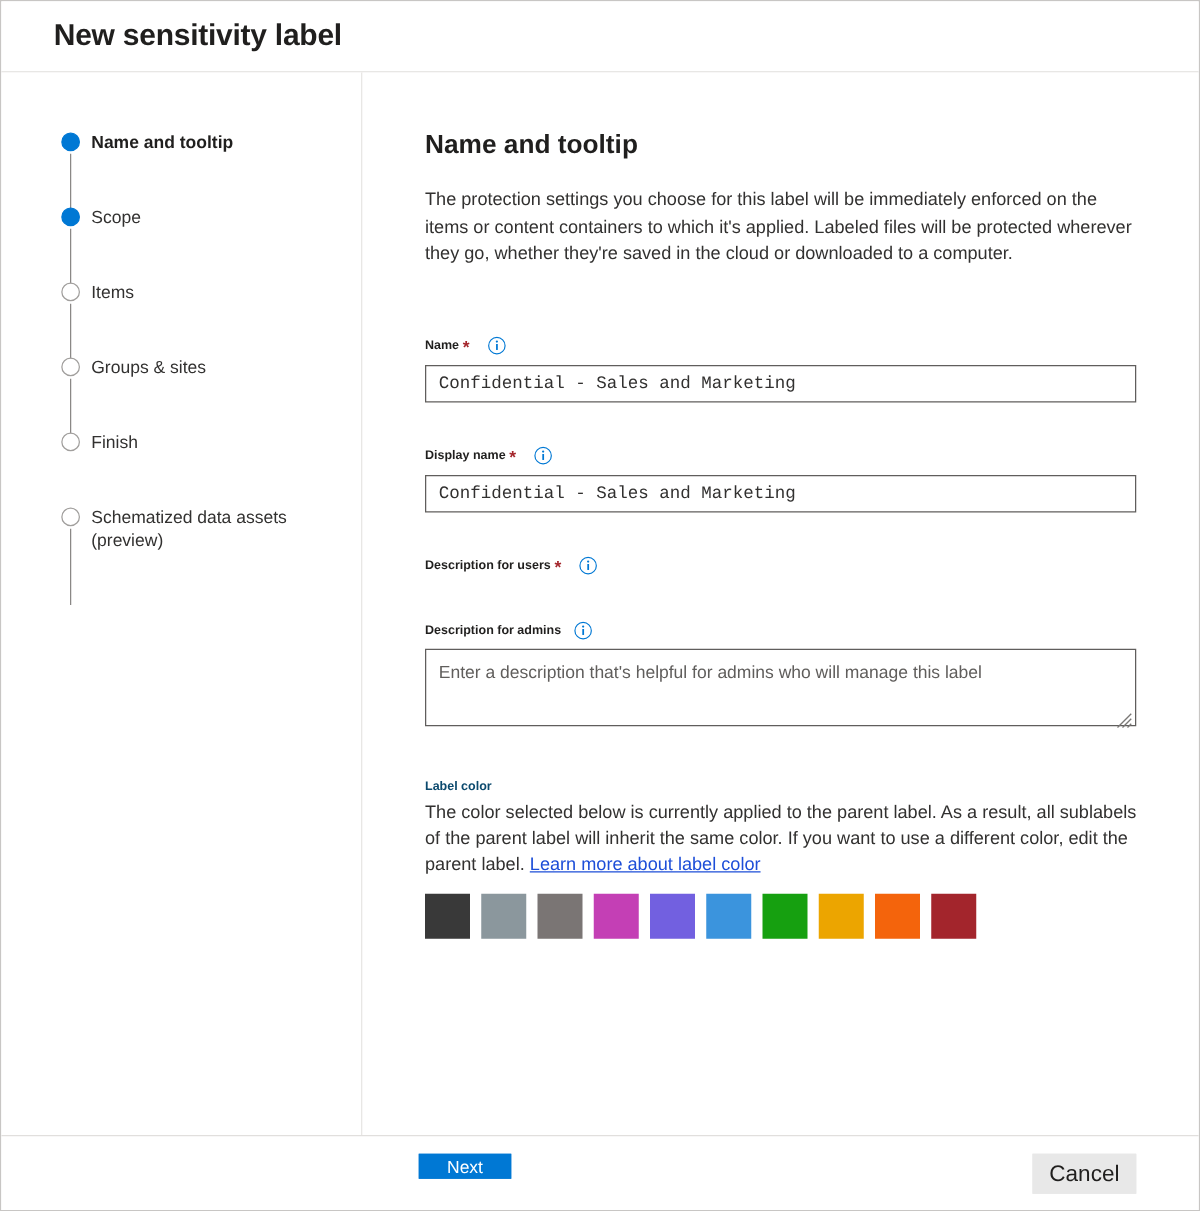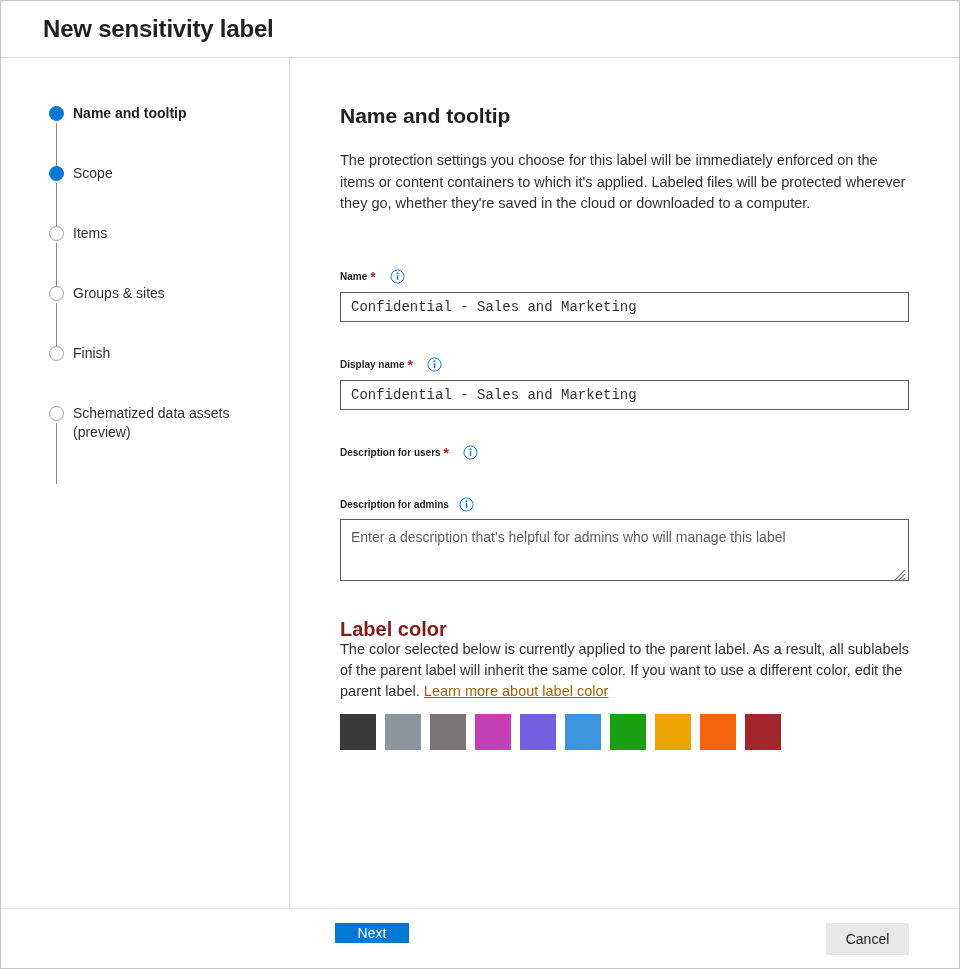--- a/index.html
+++ b/index.html
@@ -185,35 +185,35 @@
     position: absolute;
     right: 3px;
     bottom: 3px;
     width: 13px;
     height: 13px;
     pointer-events: none;
   }
 
   
   .labelcolor-heading {
-    font-size: 20px;
-    font-weight: bold;
-    color: #7f1d1d;
+    font-size: 10px;
+    font-weight: bold;
+    color: #0c4a6e;
     margin: 0;
     line-height: 20px;
   }
   .labelcolor-desc {
     font-size: 14.5px;
     line-height: 21px;
     color: #323130;
     margin: 0;
     max-width: 572px;
   }
   .labelcolor-link {
-    color: #a16207;
+    color: #1d4ed8;
     text-decoration: underline;
     cursor: pointer;
   }
   .swatch-row {
     display: flex;
     gap: 9px;
     margin-top: 12px;
   }
   .swatch {
     width: 36px;
@@ -250,21 +250,21 @@
   .btn-cancel {
     position: absolute;
     right: 50px;
     top: 14px;
     width: 83px;
     height: 32px;
     background: #e8e8e8;
     color: #201f1e;
     border: 1px solid #e8e8e8;
     font-family: "Liberation Sans", sans-serif;
-    font-size: 14px;
+    font-size: 18px;
     cursor: pointer;
     padding: 0;
   }
 </style>
 </head>
 <body>
 
 <div id="app">
 
   <div class="wizard-header">

